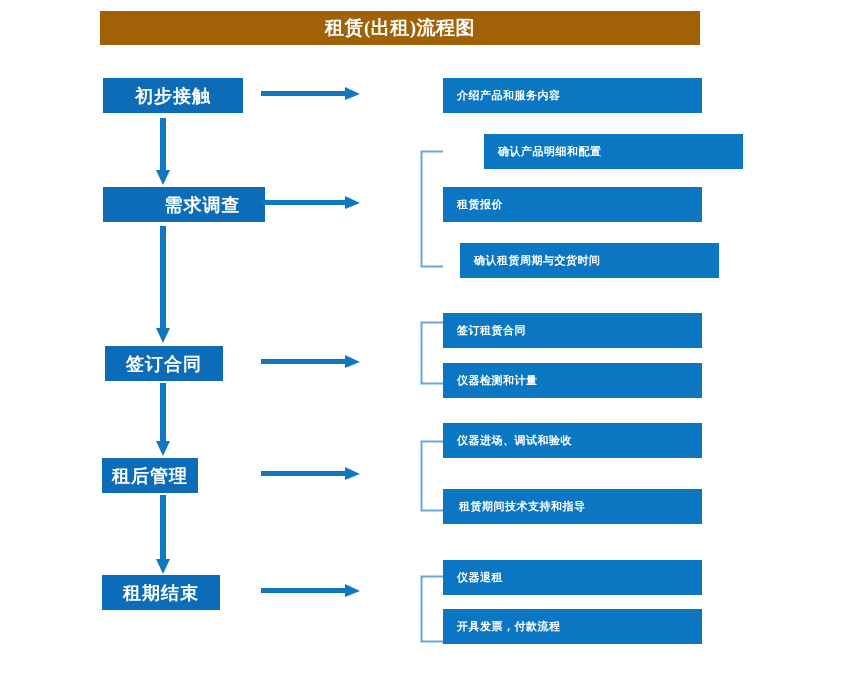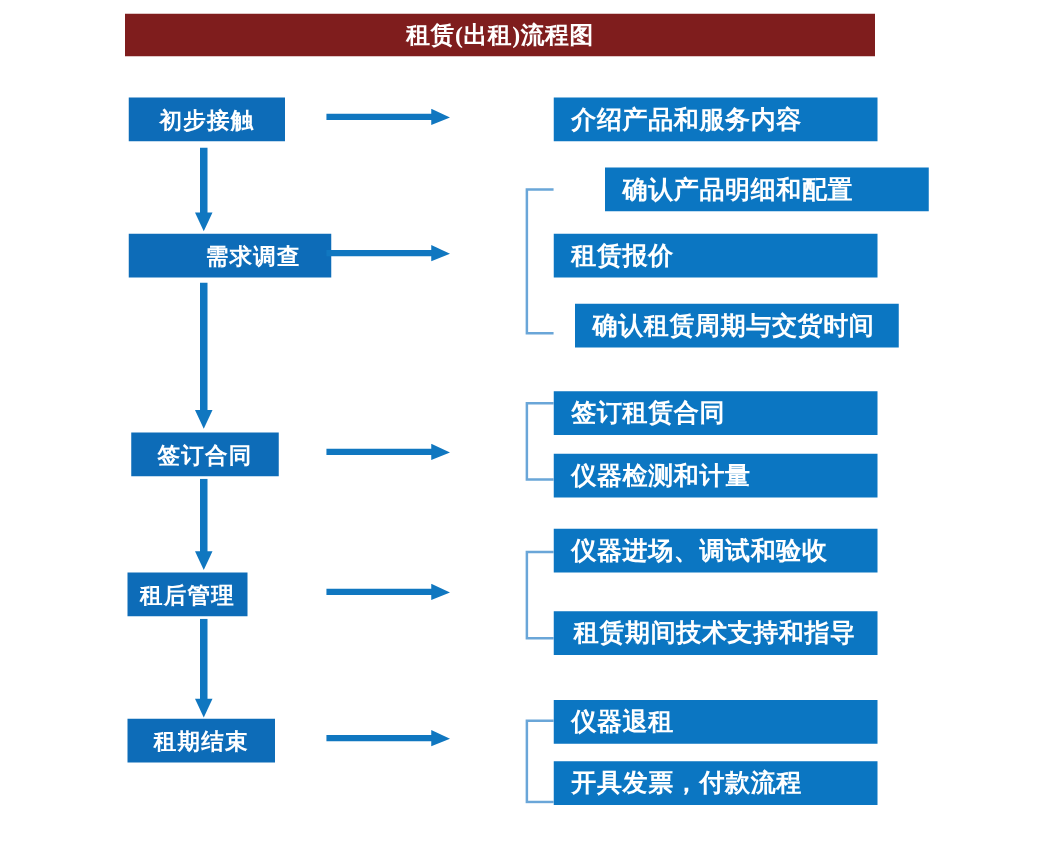--- a/index.html
+++ b/index.html
@@ -19,21 +19,21 @@
     height: 688px;
   }
 
   
   .title-bar {
     position: absolute;
     left: 100px;
     top: 11px;
     width: 600px;
     height: 34px;
-    background: #7f1d1d;
+    background: #a16207;
     color: #ffffff;
     font-size: 19px;
     font-weight: 700;
     display: flex;
     align-items: center;
     justify-content: center;
     letter-spacing: 0.5px;
   }
 
   
@@ -51,21 +51,21 @@
   }
 
   
   .detail-box {
     position: absolute;
     left: 443px;
     width: 259px;
     height: 35px;
     background: #0b76c2;
     color: #ffffff;
-    font-size: 20px;
+    font-size: 11px;
     font-weight: 700;
     display: flex;
     align-items: center;
     padding-left: 14px;
     box-sizing: border-box;
     letter-spacing: 0.5px;
   }
 
   
   .h-arrow {
@@ -89,21 +89,21 @@
     display: block;
   }
 </style>
 </head>
 <body>
 
 <div id="canvas">
 
   <div class="title-bar">租赁(出租)流程图</div>
 
-  <div class="stage-box" style="left:103px; top:78px; width:125px;">初步接触</div>
+  <div class="stage-box" style="left:103px; top:78px; width:140px;">初步接触</div>
 
   <div class="stage-box" style="left:103px; top:187px; width:125px;padding-left:37px;">需求调查</div>
 
   <div class="stage-box" style="left:105px; top:346px; width:118px;">签订合同</div>
 
   <div class="stage-box" style="left:102px; top:458px; width:96px;">租后管理</div>
 
   <div class="stage-box" style="left:102px; top:575px; width:118px;">租期结束</div>
 
   <div class="v-arrow" style="top:118px; height:68px;">

